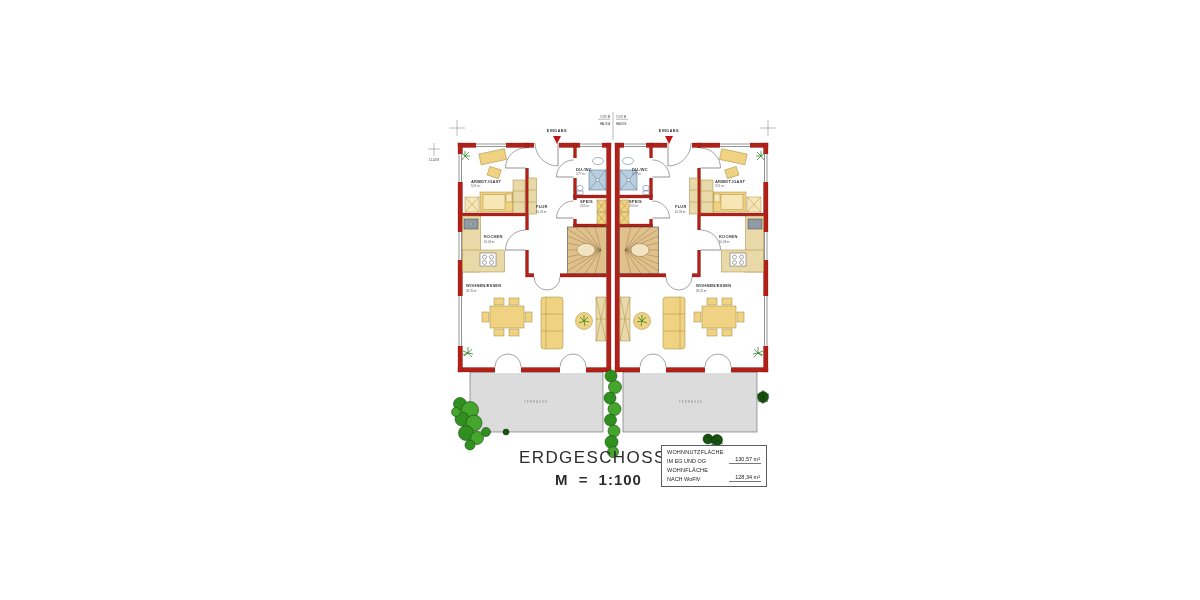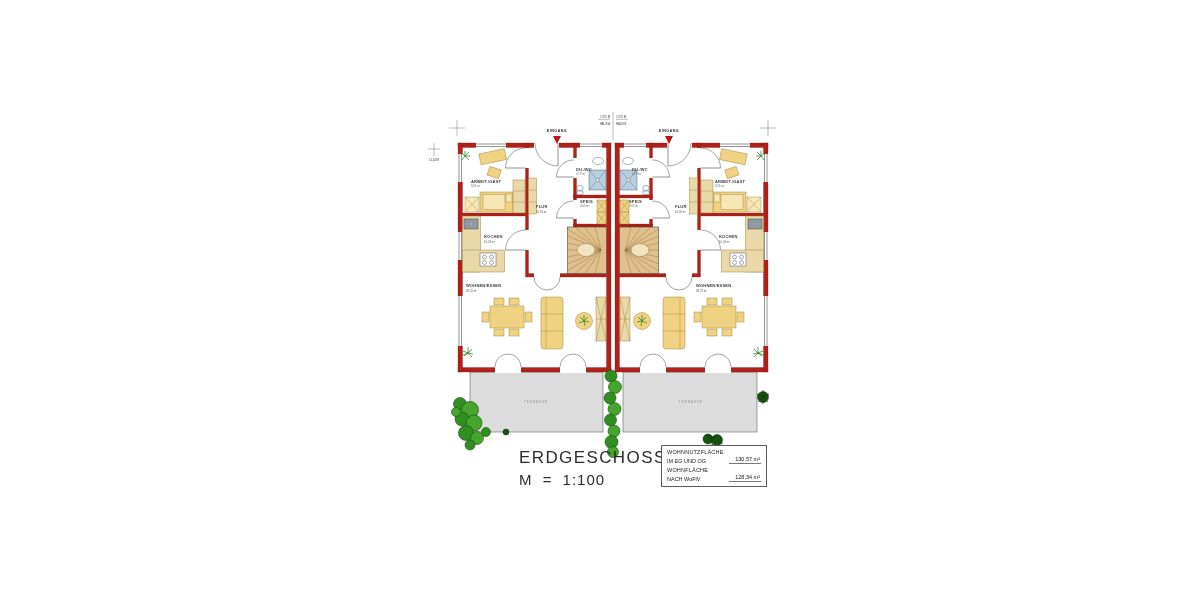--- a/index.html
+++ b/index.html
@@ -35,21 +35,21 @@
   .roomarea{font-size:2.8px;fill:#5a5a5a;}
   .eingang{font-size:3.6px;font-weight:700;fill:#2e2e2e;letter-spacing:.5px;text-anchor:middle;}
   .terrtxt{font-size:2.8px;fill:#8a8a8a;letter-spacing:1.1px;text-anchor:middle;}
   .dimtxt{font-size:2.8px;fill:#3a3a3a;}
   .mid{text-anchor:middle;}
   .enda{text-anchor:end;}
 
   
   .title-block{position:absolute;left:519px;top:448px;color:#2c2c2c;}
   .title-line1{font-size:17px;letter-spacing:1.4px;font-weight:500;}
-  .title-line2{font-size:15px;letter-spacing:1px;word-spacing:5px;margin-top:3px;font-weight:400;}
+  .title-line2{font-size:15px;letter-spacing:1px;word-spacing:5px;margin-top:3px;font-weight:700;margin-left:36px;}
   .info-box{position:absolute;left:661px;top:445px;width:106px;box-sizing:border-box;
             border:1px solid #5a5e61;background:#fff;padding:3px 5px 4px 5px;}
   .ib-row{margin-bottom:3px;}
   .ib-row:last-child{margin-bottom:0;}
   .ib-l1{font-size:5.5px;color:#222;letter-spacing:.2px;}
   .ib-line{display:flex;justify-content:space-between;align-items:flex-end;margin-top:1px;}
   .ib-l2{font-size:5.5px;color:#222;}
   .ib-val{font-size:5.5px;color:#222;border-bottom:.5px solid #777;padding:0 1px 1px 6px;text-align:right;}
 </style>
 </head>

